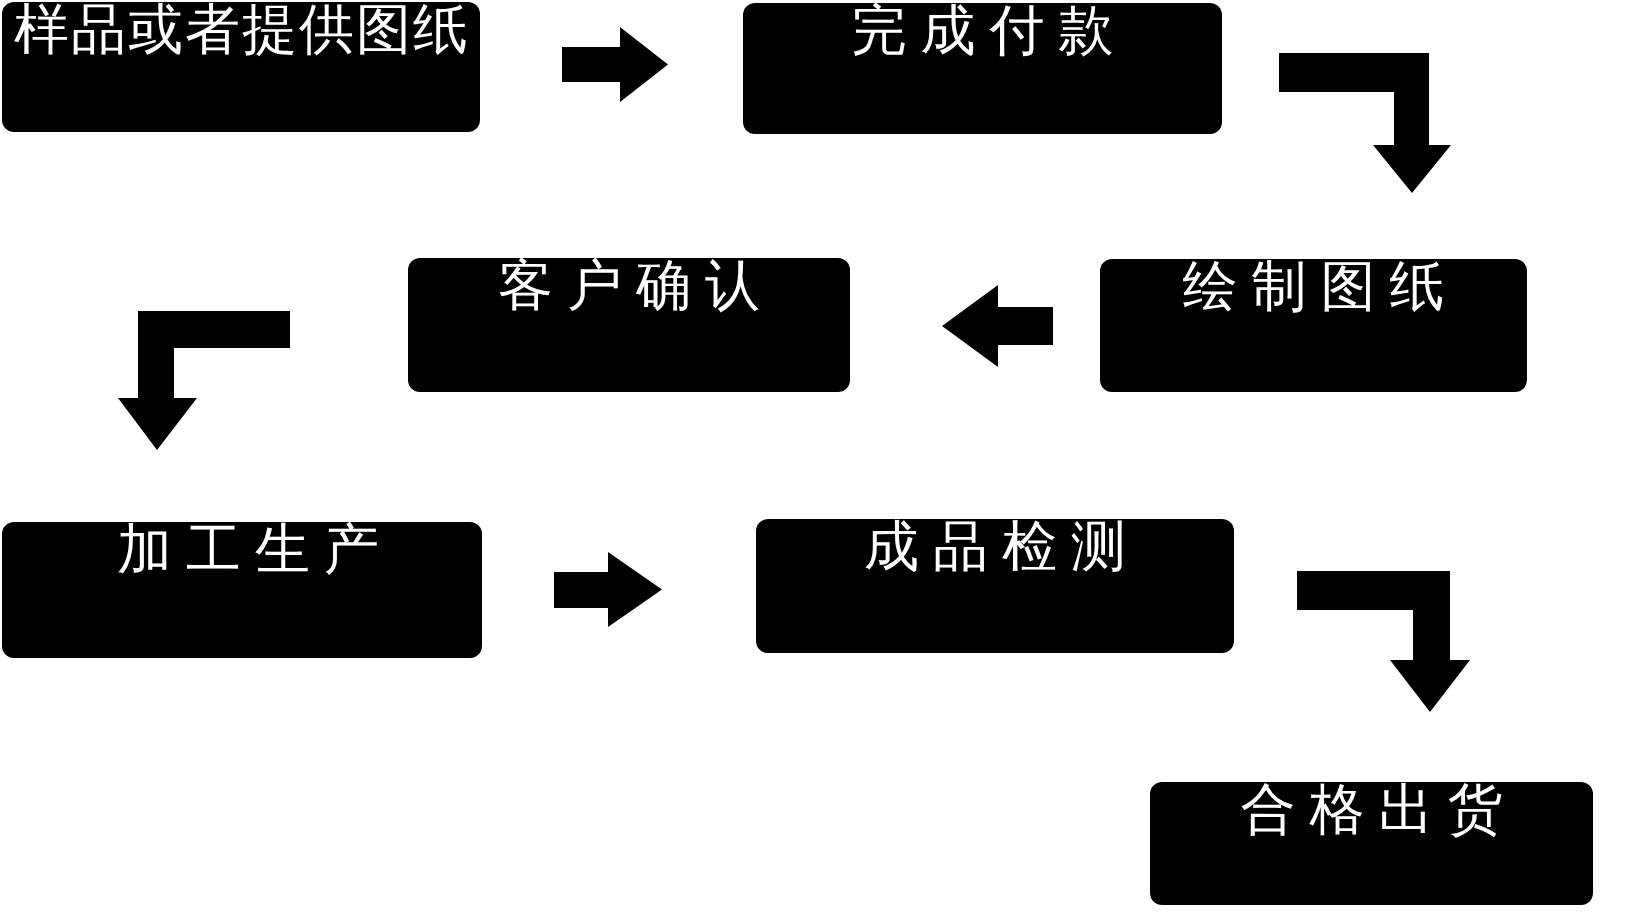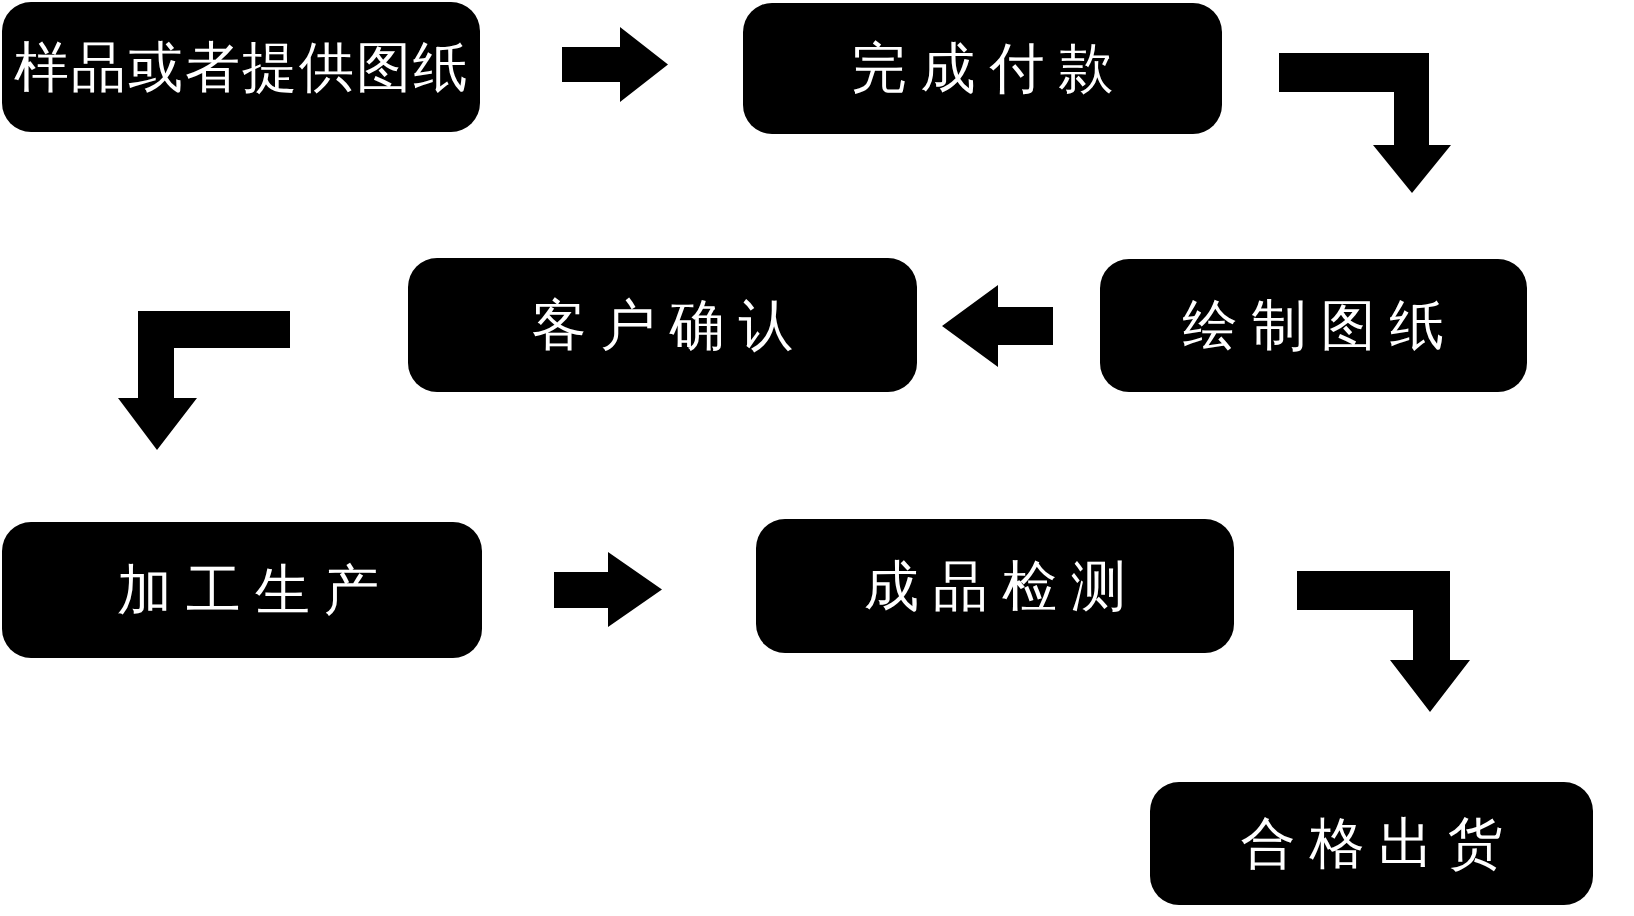--- a/index.html
+++ b/index.html
@@ -22,23 +22,23 @@
     width: 1634px;
     height: 916px;
   }
   .arrow-layer path {
     fill: #000000;
     stroke: none;
   }
   .node {
     position: absolute;
     background: #000000;
-    border-radius: 29px;
+    border-radius: 12px;
     display: flex;
-    align-items: center;
+    align-items: flex-start;
     justify-content: center;
     box-sizing: border-box;
   }
   .node .label {
     color: #ffffff;
     font-size: 55px;
     font-weight: 400;
     letter-spacing: 14px;
     text-indent: 14px; 
     white-space: nowrap;
@@ -74,21 +74,21 @@
   </div>
 
   <div class="node" style="left:1100px; top:259px; width:427px; height:133px;">
     <span class="label">绘制图纸</span>
   </div>
 
   <div class="node" style="left:743px; top:3px; width:479px; height:131px;">
     <span class="label">完成付款</span>
   </div>
 
-  <div class="node" style="left:408px; top:258px; width:509px; height:134px;">
+  <div class="node" style="left:408px; top:258px; width:442px; height:134px;">
     <span class="label">客户确认</span>
   </div>
 
   <div class="node" style="left:2px; top:522px; width:480px; height:136px;padding-left:12px;">
     <span class="label">加工生产</span>
   </div>
 
   <div class="node" style="left:756px; top:519px; width:478px; height:134px;">
     <span class="label">成品检测</span>
   </div>

